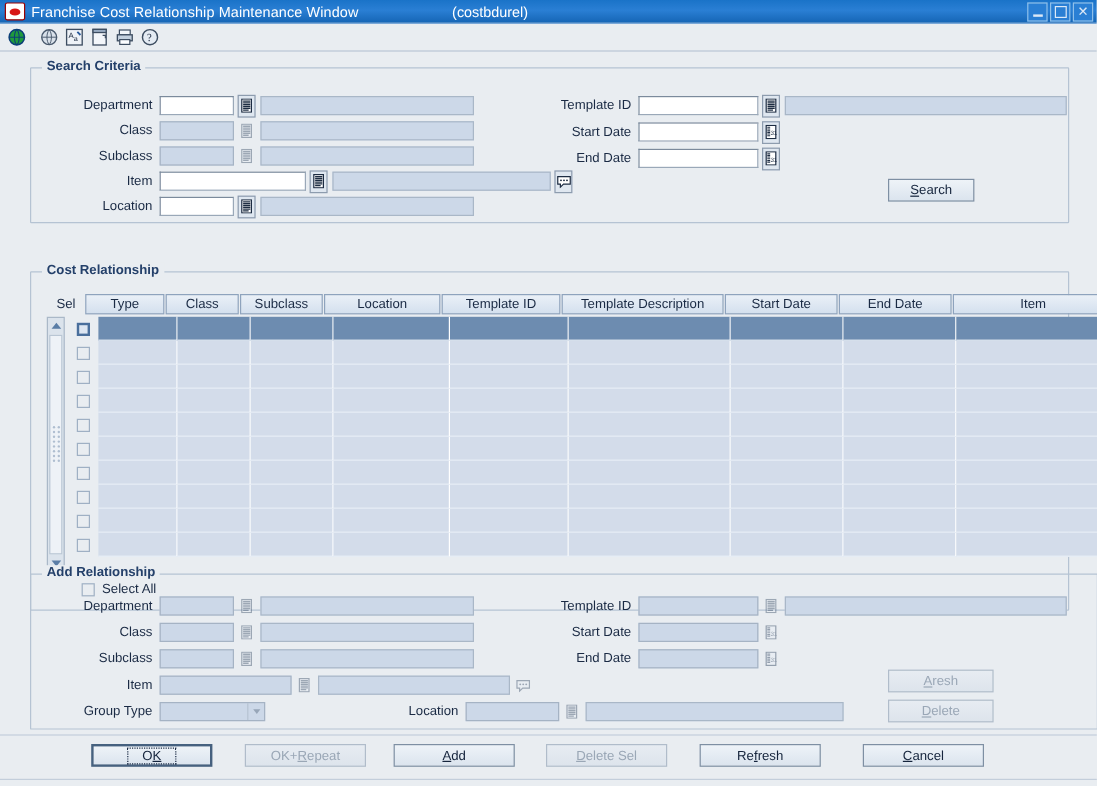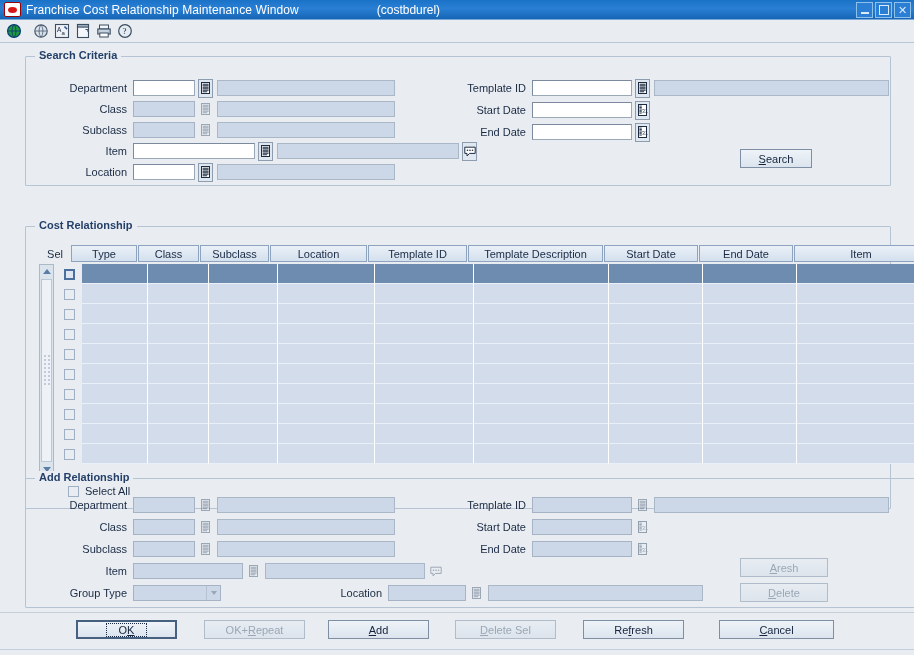--- a/index.html
+++ b/index.html
@@ -598,16 +598,16 @@
     </div>
     <div class="btn" style="position: absolute; left: 328px; top: 0px; width: 101px;">
       <span><span class="mn">A</span>dd</span>
     </div>
     <div class="btn dis" style="position: absolute; left: 455px; top: 0px; width: 101px;">
       <span><span class="mn">D</span>elete Sel</span>
     </div>
     <div class="btn" style="position: absolute; left: 583px; top: 0px; width: 101px;">
       <span>Re<span class="mn">f</span>resh</span>
     </div>
-    <div class="btn" style="position: absolute; left: 719px; top: 0px; width: 115px;">
+    <div class="btn" style="position: absolute; left: 719px; top: 0px; width: 101px;">
       <span><span class="mn">C</span>ancel</span>
     </div>
   </div>
 
 </body></html>

